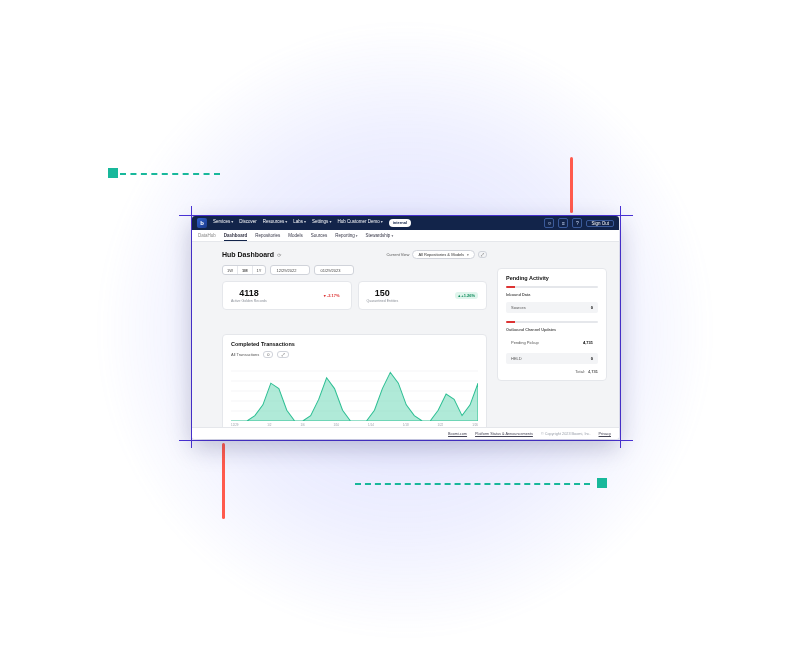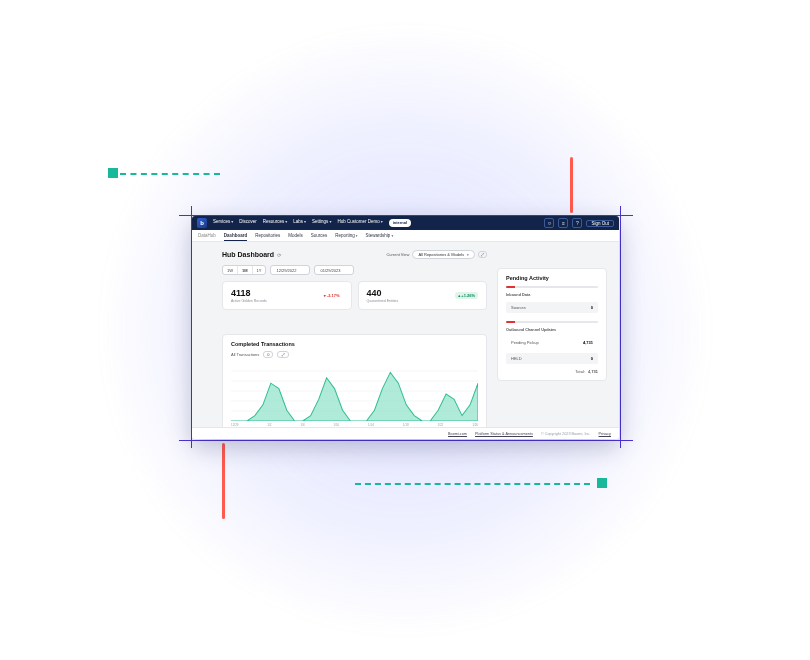--- a/index.html
+++ b/index.html
@@ -109,21 +109,21 @@
   .filters { display:flex; gap:4px; margin-bottom:6px; }
   .seg { background:#fff;border:1px solid #d0d3da;border-radius:3px;display:flex;overflow:hidden;}
   .seg span { padding:1.5px 4px; font-size:4px; color:#444; cursor:pointer; }
   .seg span + span { border-left:1px solid #e5e7eb; }
   .date-input {
     background:#fff;border:1px solid #d0d3da;border-radius:3px;
     font-size:4px;color:#444;padding:1.5px 5px;min-width:40px;cursor:text;
   }
 
   
-  .kpis { display:flex; gap:6px; margin-bottom:24px; }
+  .kpis { display:flex; gap:6px; margin-bottom:24px;text-align:center; }
   .kpi {
     flex:1; background:#fff; border:1px solid #e5e7eb; border-radius:4px;
     padding:6px 8px; display:flex; align-items:center; justify-content:space-between;
   }
   .kpi .val { font-size:9px; font-weight:700; color:#111; }
   .kpi .lbl { font-size:3.5px; color:#8a8f98; margin-top:1px; }
   .delta { font-size:4px; font-weight:600; padding:1px 3px; border-radius:3px; }
   .delta.down { color:#d33; }
   .delta.up { color:#0c8a5a; background:#dff5ec; }
 
@@ -245,21 +245,21 @@
           <div>
             <div class="val">4118</div>
             <div class="lbl">Active Golden Records</div>
           </div>
           <span class="delta down">
             ▾ <span>-2.17%</span>
           </span>
         </div>
         <div class="kpi">
           <div>
-            <div class="val">440</div>
+            <div class="val">150</div>
             <div class="lbl">Quarantined Entities</div>
           </div>
           <span class="delta up">
             ▴ <span>+1.26%</span>
           </span>
         </div>
       </div>
 
       <div class="chart-card">
         <div class="chart-title">Completed Transactions</div>

